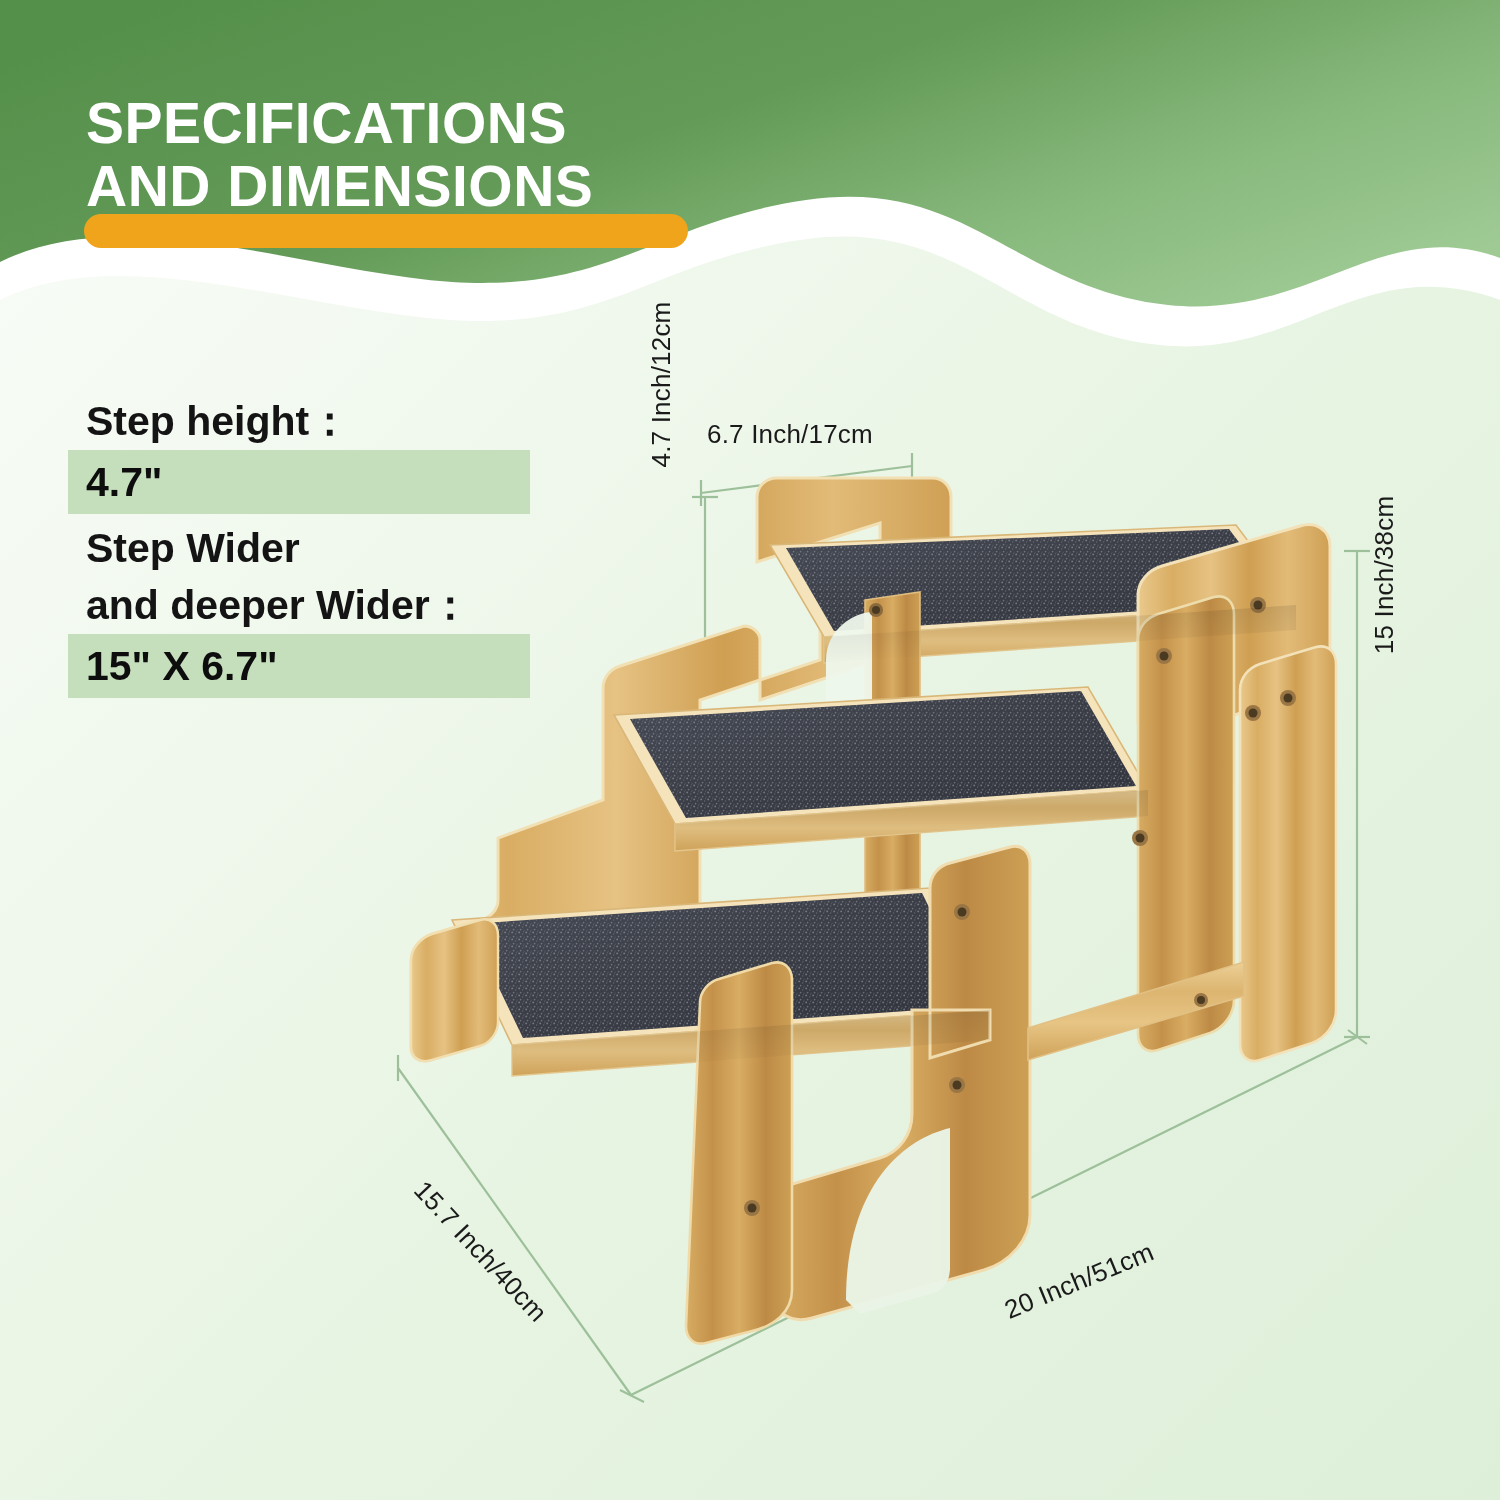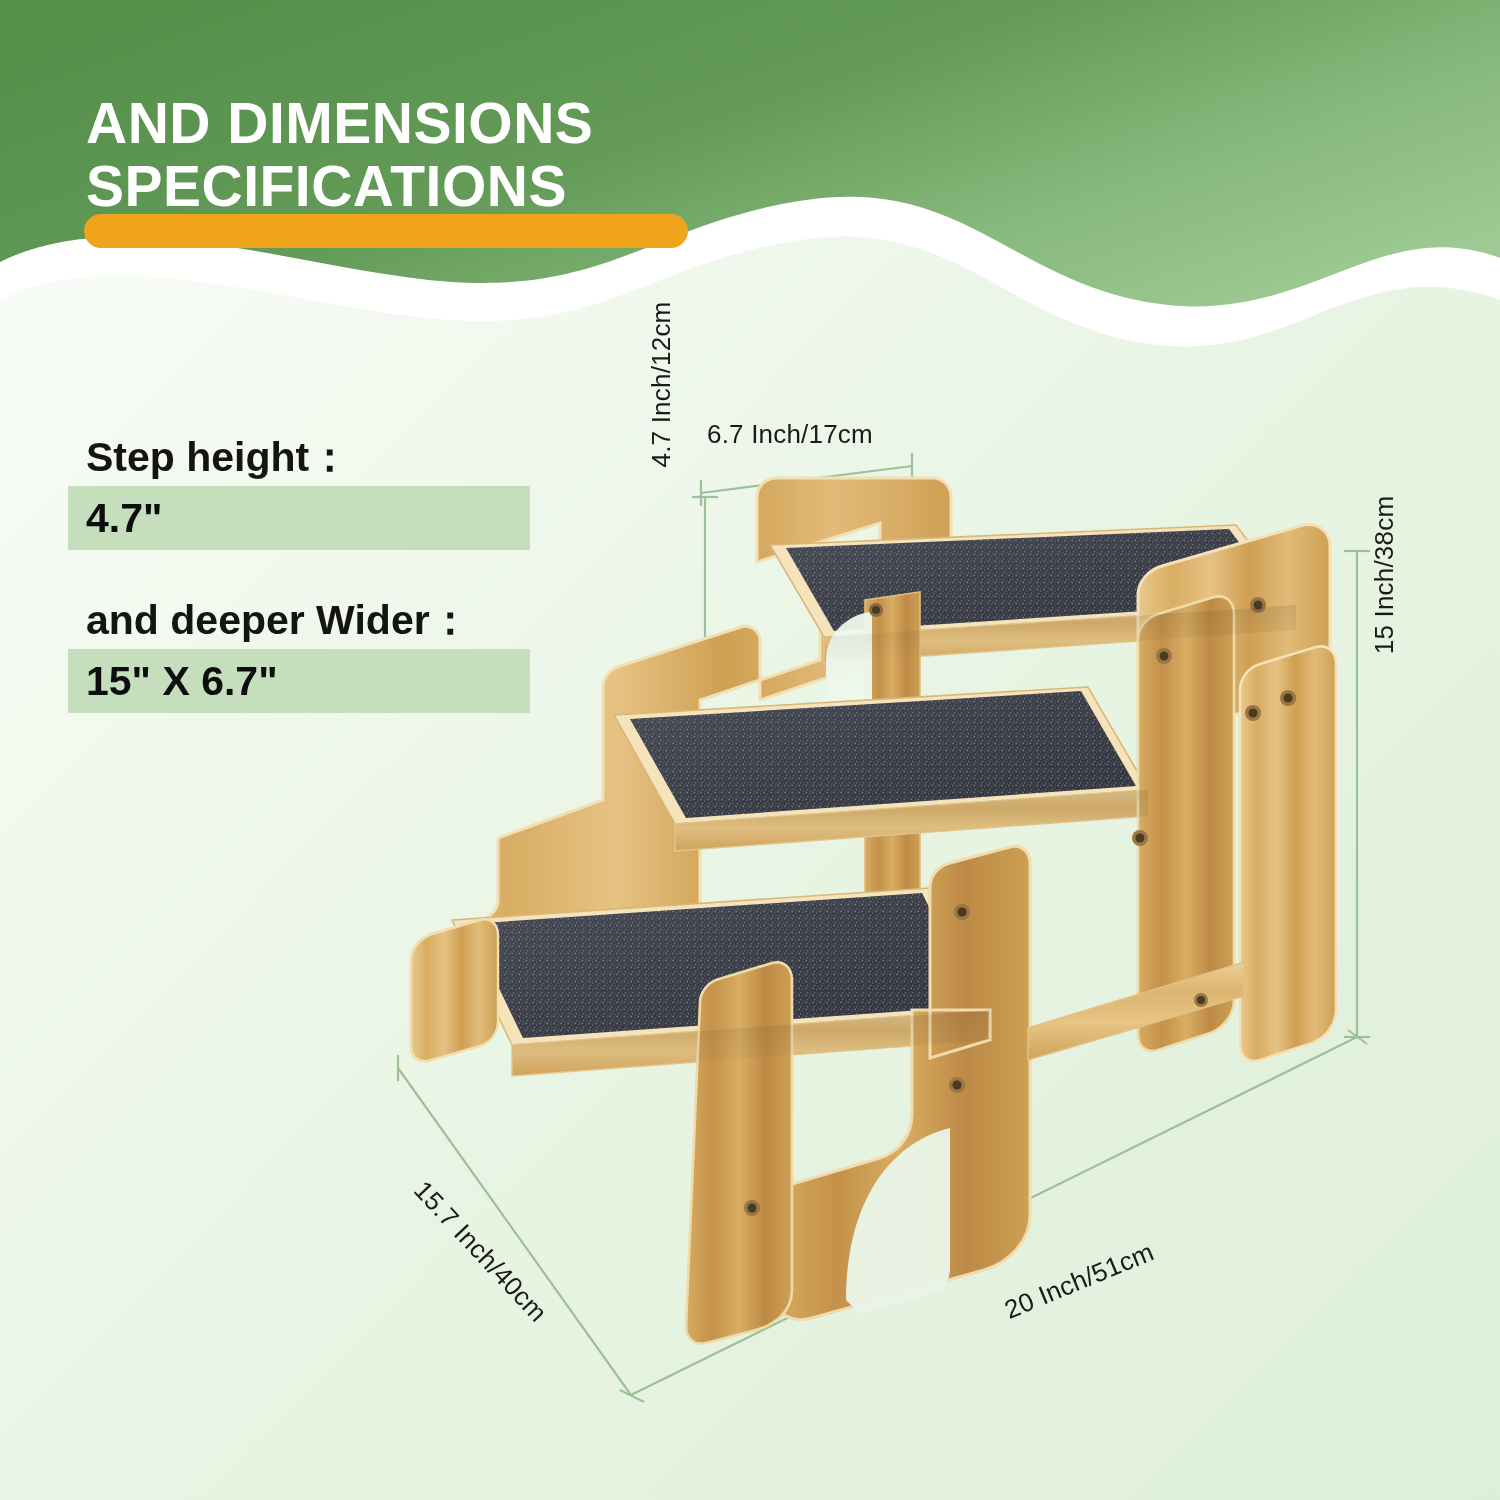--- a/index.html
+++ b/index.html
@@ -33,21 +33,21 @@
     font-size:57px;line-height:63px;font-weight:bold;
     color:#ffffff;letter-spacing:0.5px;
     font-family:"Liberation Sans","DejaVu Sans",sans-serif;
     white-space:nowrap;
   }
 
   
   .specs{position:absolute;left:68px;top:393px;width:480px;}
   .spec-label{
     font-size:41px;line-height:57px;font-weight:bold;color:#141414;
-    white-space:nowrap;padding-left:18px;margin-top:36px;
+    white-space:nowrap;padding-left:18px;
   }
   .spec-value{
     position:relative;background:#c5debc;
     font-size:41px;line-height:64px;font-weight:bold;color:#0d0d0d;
     padding-left:18px;width:462px;box-sizing:border-box;white-space:nowrap;
   }
   .spec-gap{height:6px;}
 
   
   .dim{
@@ -90,29 +90,30 @@
                C650,263 610,330 450,320
                C300,310 120,240 0,300 Z" fill="#ffffff"></path>
 
       <path d="M0,0 H1500 V258 C1380,214 1312,320 1168,305
                C1016,289 968,176 806,200
                C656,222 612,292 452,282
                C306,272 124,200 0,262 Z" fill="url(#hdrGrad)"></path>
     </svg>
     <div class="title-underline"></div>
     <div class="title-block">
+      <div class="title-line">SPECIFICATIONS</div>
       <div class="title-line">AND DIMENSIONS</div>
-      <div class="title-line">SPECIFICATIONS</div>
     </div>
   </div>
 
   <div class="specs">
     <div class="spec-label">Step height：</div>
     <div class="spec-value">4.7"</div>
     <div class="spec-gap"></div>
+    <div class="spec-label">Step Wider</div>
     <div class="spec-label">and deeper Wider：</div>
     <div class="spec-value">15" X 6.7"</div>
   </div>
 
   <div class="product">
     <svg width="1500" height="1500" viewBox="0 0 1500 1500" xmlns="http://www.w3.org/2000/svg">
       <defs>
 
         <linearGradient id="bamboV" x1="0" y1="0" x2="1" y2="0">
           <stop offset="0%" stop-color="#e9c98c"></stop>

